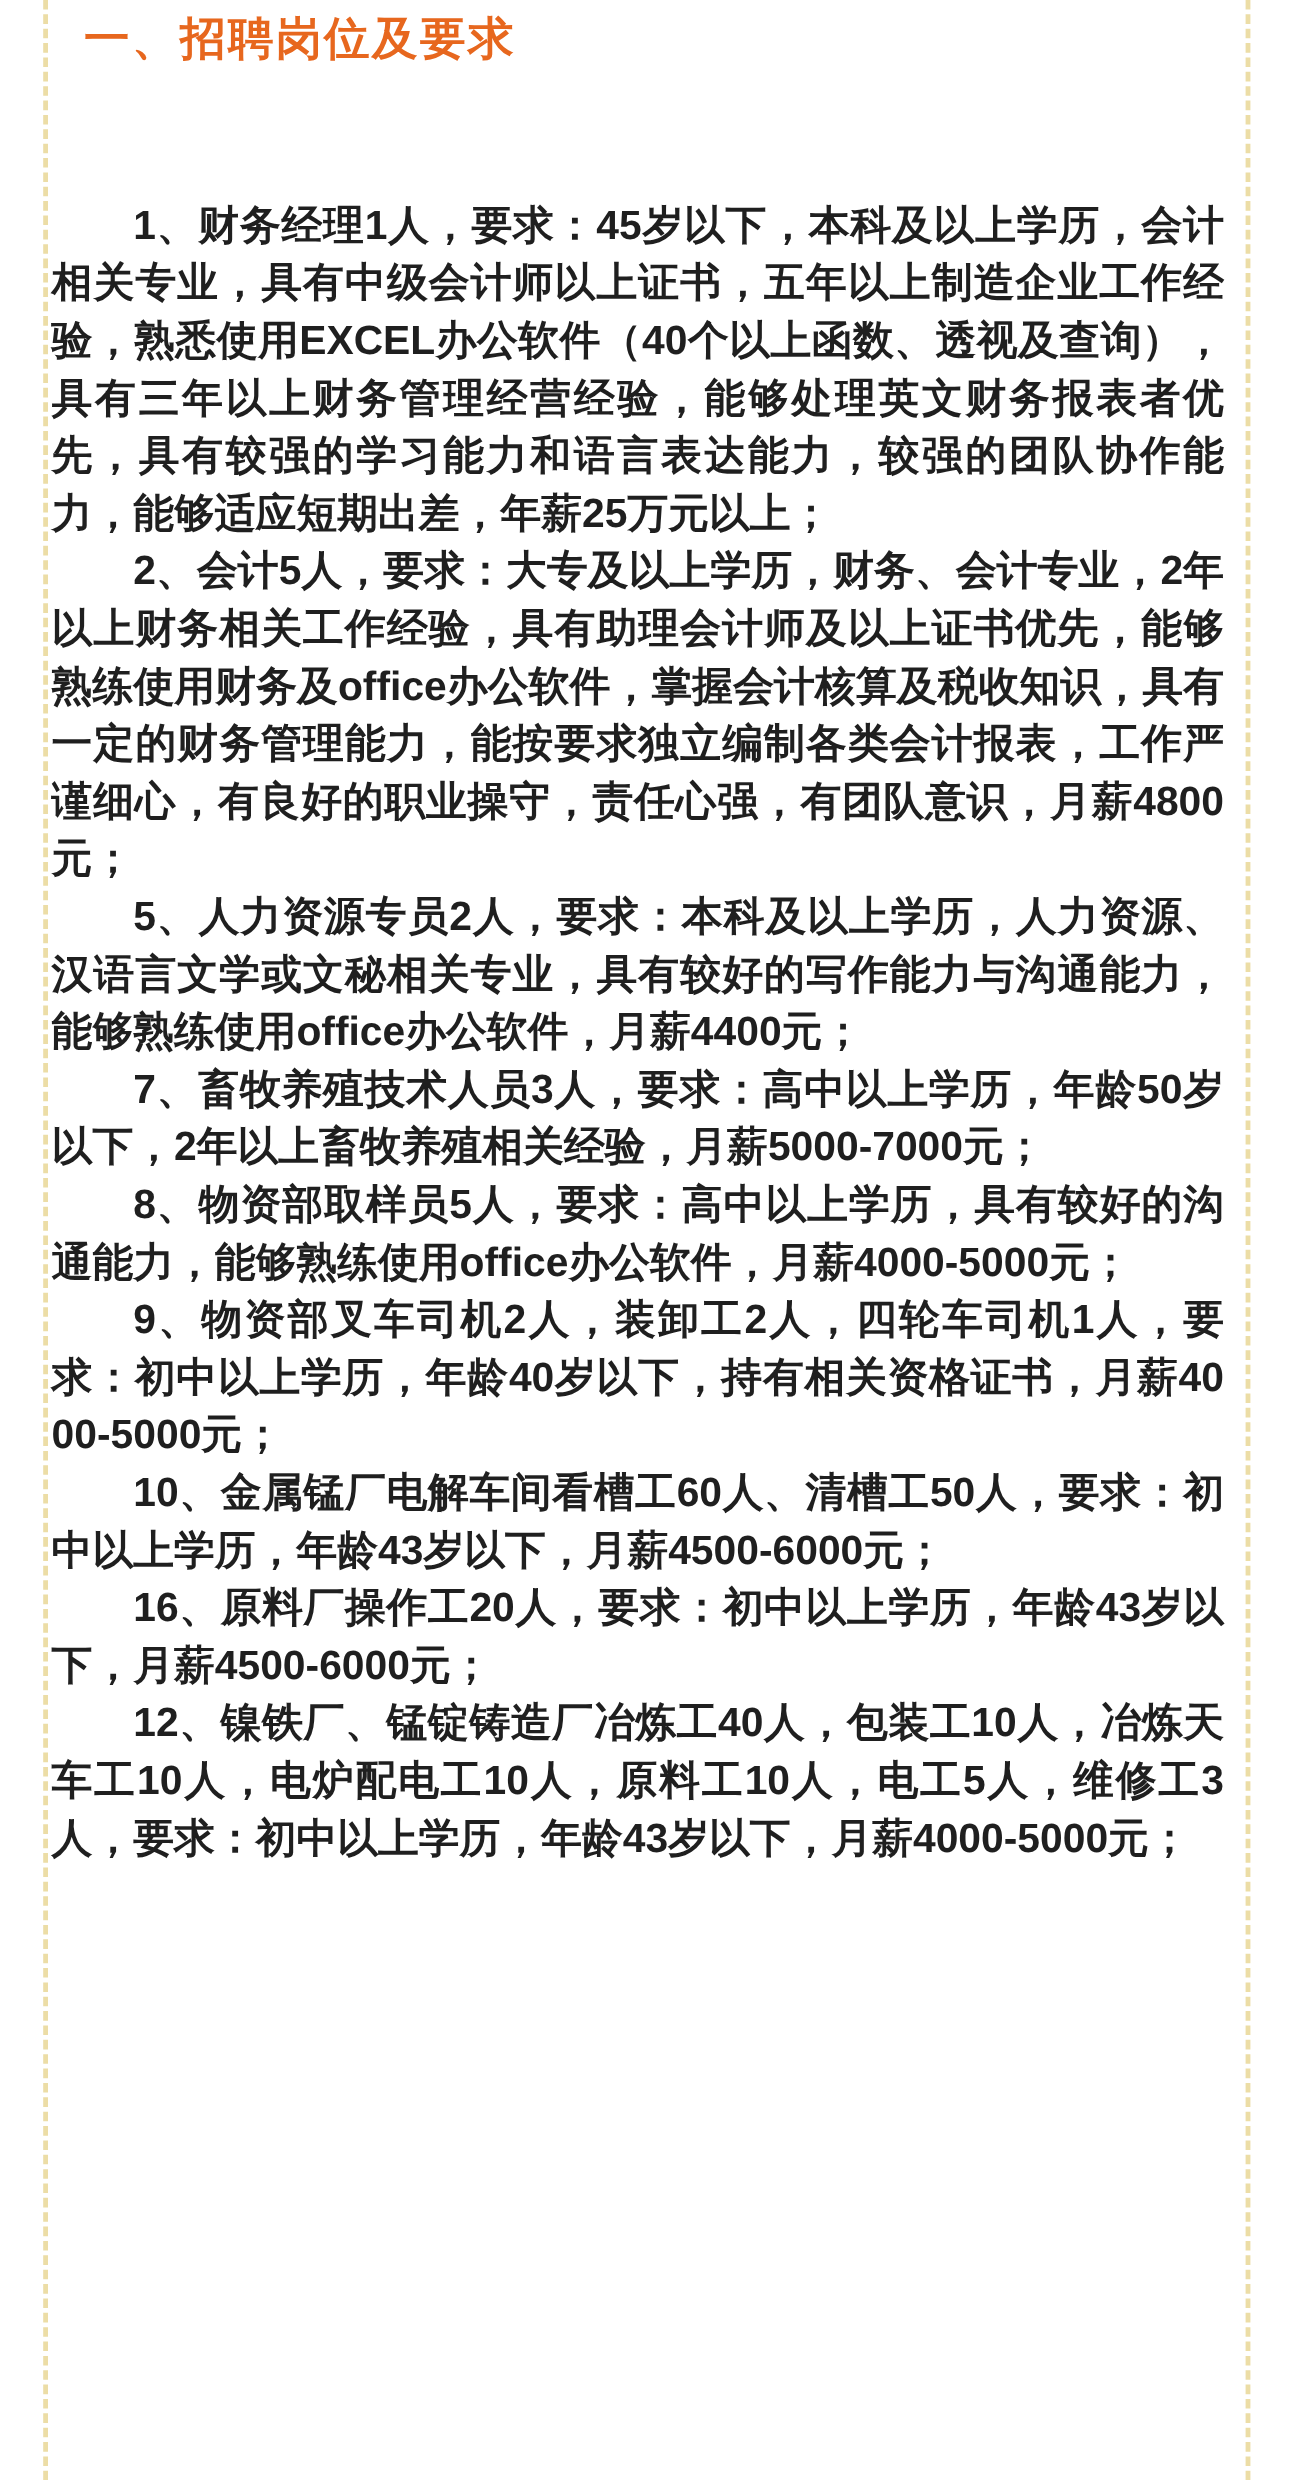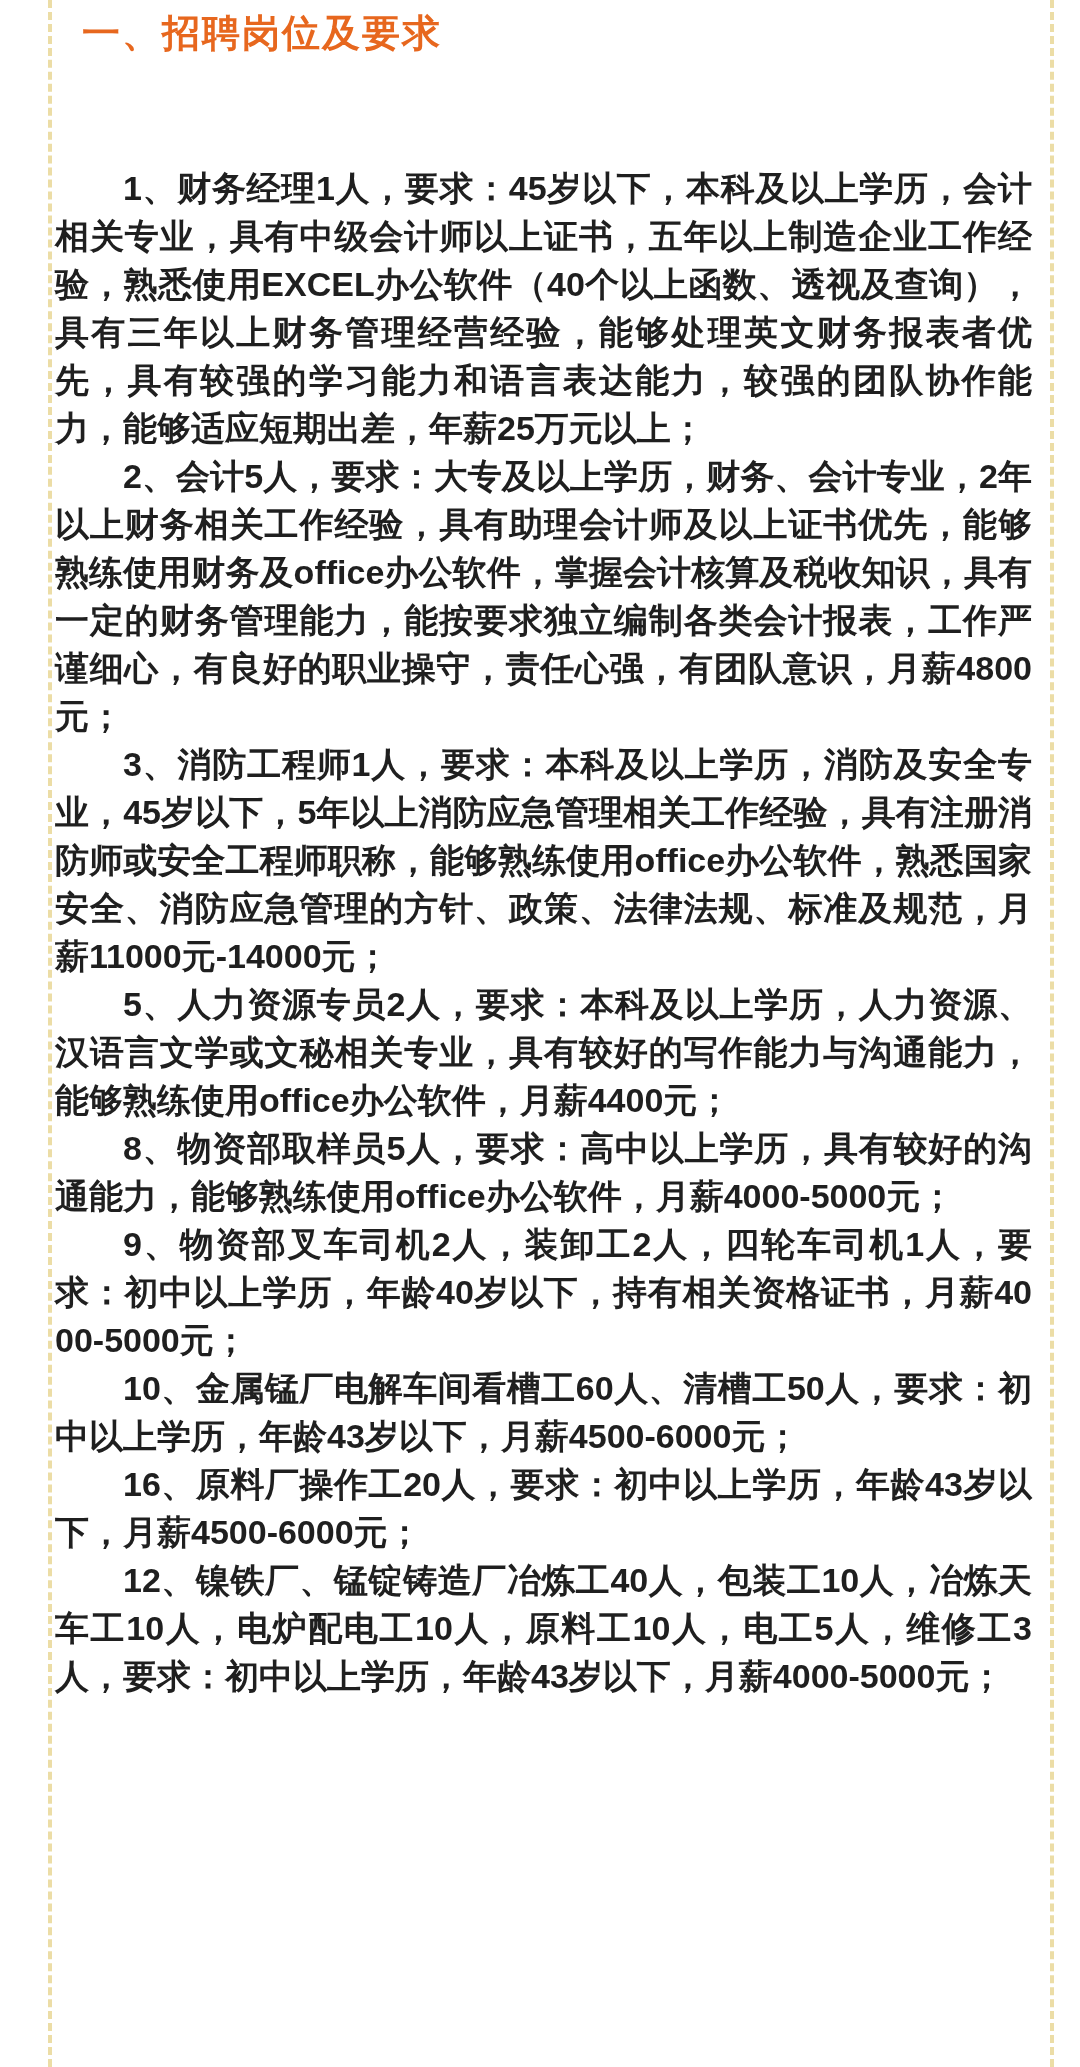--- a/index.html
+++ b/index.html
@@ -12,21 +12,20 @@
     background: #ffffff;
     position: relative;
     overflow: hidden;
     font-family: "Liberation Sans", "DejaVu Sans", sans-serif;
   }
   .page {
     position: relative;
     width: 876px;
     height: 2067px;
     background: #ffffff;
-    margin-left: 12px;
   }
   .dash-line {
     position: absolute;
     top: 0;
     bottom: 0;
     width: 0;
     border-left: 4px dashed #ecdda6;
   }
   .dash-line.left  { left: 36px; }
   .dash-line.right { left: 1038px; }
@@ -65,22 +64,22 @@
 <div class="page">
   <div class="dash-line left"></div>
   <div class="dash-line right"></div>
 
   <div class="doc">
     <h1 class="title">一、招聘岗位及要求</h1>
 
     <div class="content">
       <p class="para">1、财务经理1人，要求：45岁以下，本科及以上学历，会计相关专业，具有中级会计师以上证书，五年以上制造企业工作经验，熟悉使用EXCEL办公软件（40个以上函数、透视及查询），具有三年以上财务管理经营经验，能够处理英文财务报表者优先，具有较强的学习能力和语言表达能力，较强的团队协作能力，能够适应短期出差，年薪25万元以上；</p>
       <p class="para"> 2、会计5人，要求：大专及以上学历，财务、会计专业，2年以上财务相关工作经验，具有助理会计师及以上证书优先，能够熟练使用财务及office办公软件，掌握会计核算及税收知识，具有一定的财务管理能力，能按要求独立编制各类会计报表，工作严谨细心，有良好的职业操守，责任心强，有团队意识，月薪4800元；</p>
-      <p class="para">3、消防工程师1人，要求：本科及以上学历，消防及安全专业，45岁以下，5年以上消防应急管理相关工作经验，具有注册消防师或安全工程师职称，能够熟练使用office办公软件，熟悉国家安全、消防应急管理的方针、政策、法律法规、标准及规范，月薪11000元-14000元；</p>
       <p class="para">5、人力资源专员2人，要求：本科及以上学历，人力资源、汉语言文学或文秘相关专业，具有较好的写作能力与沟通能力，能够熟练使用office办公软件，月薪4400元；</p>
+      <p class="para">7、畜牧养殖技术人员3人，要求：高中以上学历，年龄50岁以下，2年以上畜牧养殖相关经验，月薪5000-7000元；</p>
       <p class="para">8、物资部取样员5人，要求：高中以上学历，具有较好的沟通能力，能够熟练使用office办公软件，月薪4000-5000元；</p>
       <p class="para">9、物资部叉车司机2人，装卸工2人，四轮车司机1人，要求：初中以上学历，年龄40岁以下，持有相关资格证书，月薪4000-5000元；</p>
       <p class="para">10、金属锰厂电解车间看槽工60人、清槽工50人，要求：初中以上学历，年龄43岁以下，月薪4500-6000元；</p>
       <p class="para">16、原料厂操作工20人，要求：初中以上学历，年龄43岁以下，月薪4500-6000元；</p>
       <p class="para">12、镍铁厂、锰锭铸造厂冶炼工40人，包装工10人，冶炼天车工10人，电炉配电工10人，原料工10人，电工5人，维修工3人，要求：初中以上学历，年龄43岁以下，月薪4000-5000元；</p>
 
     </div>
   </div>
 </div>
 

